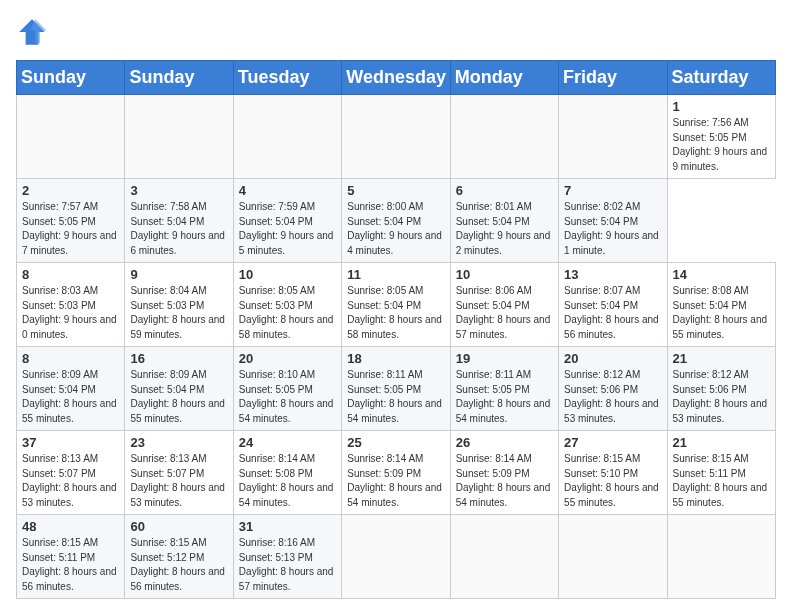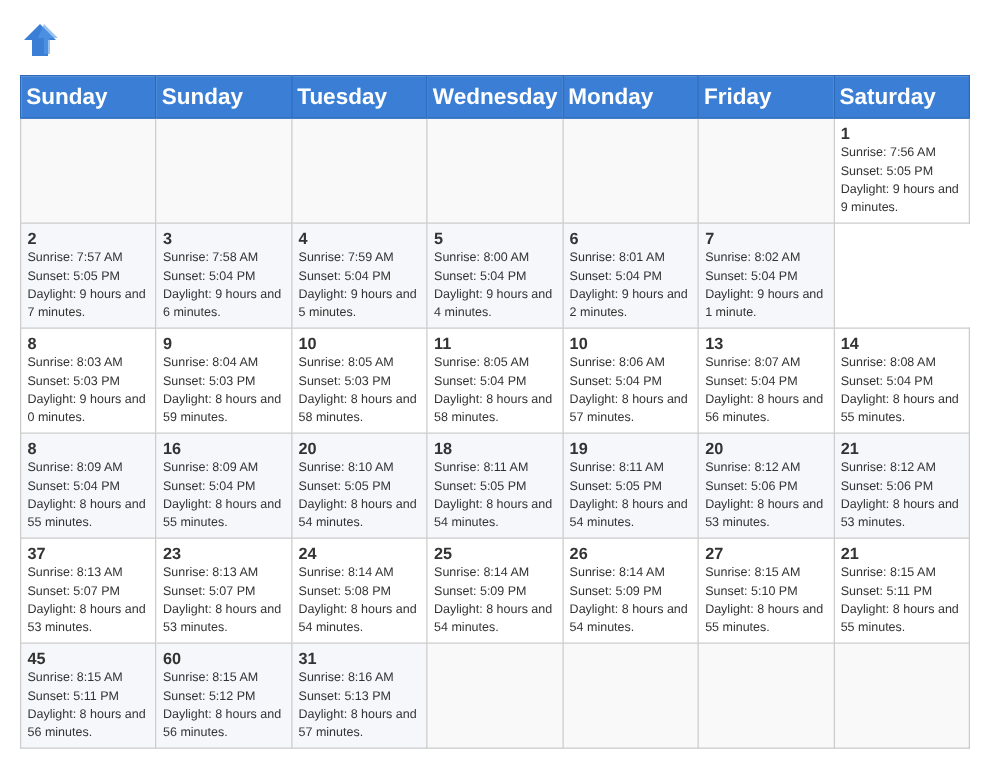--- a/index.html
+++ b/index.html
@@ -159,21 +159,21 @@
       <tr>
         <td><span class="day-number">37</span><span class="day-info">Sunrise: 8:13 AM<br>Sunset: 5:07 PM<br>Daylight: 8 hours and 53 minutes.</span></td>
         <td><span class="day-number">23</span><span class="day-info">Sunrise: 8:13 AM<br>Sunset: 5:07 PM<br>Daylight: 8 hours and 53 minutes.</span></td>
         <td><span class="day-number">24</span><span class="day-info">Sunrise: 8:14 AM<br>Sunset: 5:08 PM<br>Daylight: 8 hours and 54 minutes.</span></td>
         <td><span class="day-number">25</span><span class="day-info">Sunrise: 8:14 AM<br>Sunset: 5:09 PM<br>Daylight: 8 hours and 54 minutes.</span></td>
         <td><span class="day-number">26</span><span class="day-info">Sunrise: 8:14 AM<br>Sunset: 5:09 PM<br>Daylight: 8 hours and 54 minutes.</span></td>
         <td><span class="day-number">27</span><span class="day-info">Sunrise: 8:15 AM<br>Sunset: 5:10 PM<br>Daylight: 8 hours and 55 minutes.</span></td>
         <td><span class="day-number">21</span><span class="day-info">Sunrise: 8:15 AM<br>Sunset: 5:11 PM<br>Daylight: 8 hours and 55 minutes.</span></td>
       </tr>
       <tr>
-        <td><span class="day-number">45</span><span class="day-info">Sunrise: 8:15 AM<br>Sunset: 5:11 PM<br>Daylight: 8 hours and 56 minutes.</span></td>
+        <td><span class="day-number">48</span><span class="day-info">Sunrise: 8:15 AM<br>Sunset: 5:11 PM<br>Daylight: 8 hours and 56 minutes.</span></td>
         <td><span class="day-number">60</span><span class="day-info">Sunrise: 8:15 AM<br>Sunset: 5:12 PM<br>Daylight: 8 hours and 56 minutes.</span></td>
         <td><span class="day-number">31</span><span class="day-info">Sunrise: 8:16 AM<br>Sunset: 5:13 PM<br>Daylight: 8 hours and 57 minutes.</span></td>
         <td class="empty-cell"></td>
         <td class="empty-cell"></td>
         <td class="empty-cell"></td>
         <td class="empty-cell"></td>
       </tr>
     </tbody>
 </table>
 

